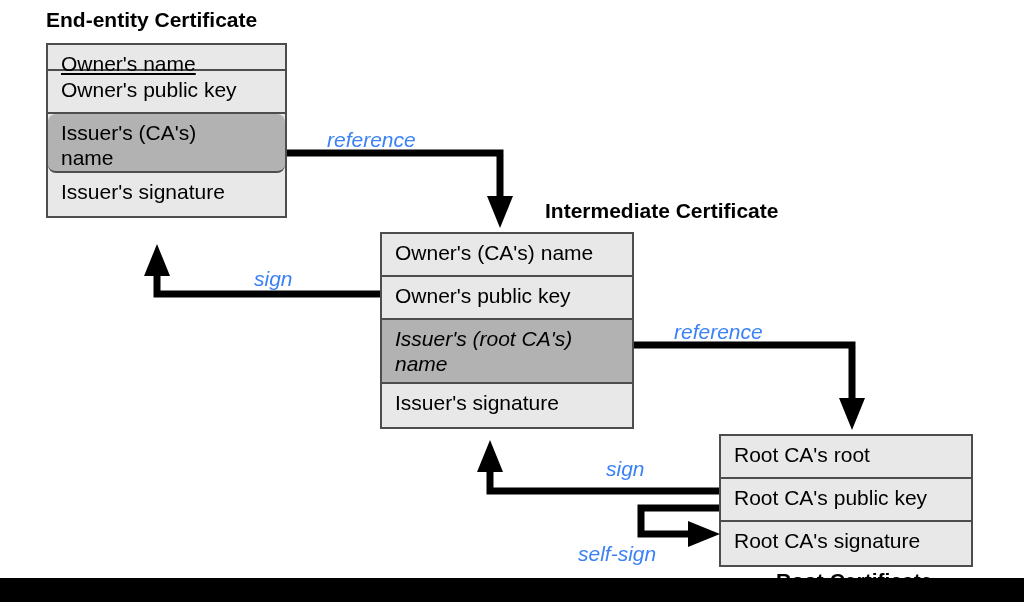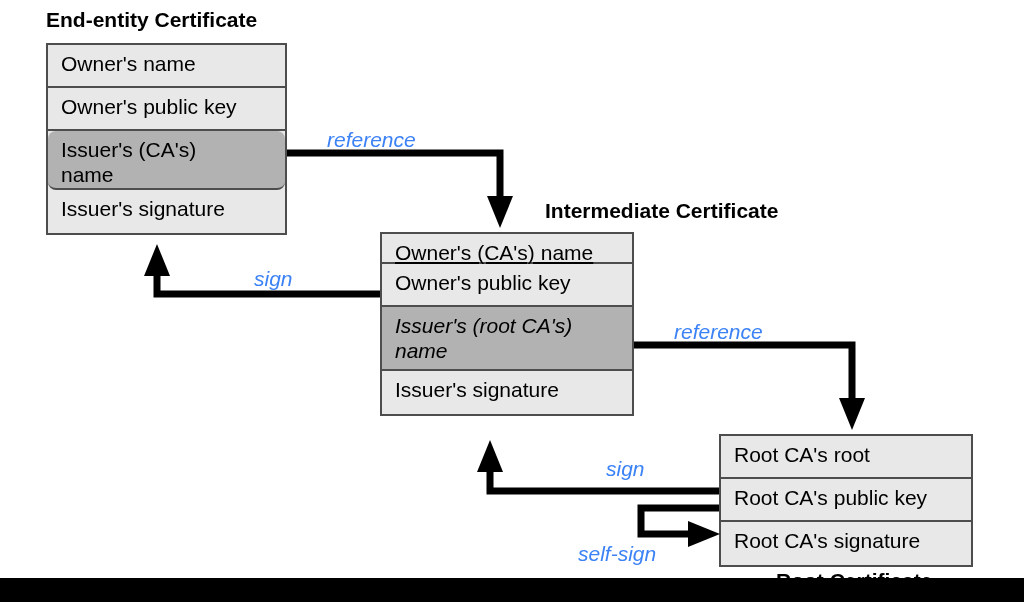--- a/index.html
+++ b/index.html
@@ -126,31 +126,31 @@
 
   <div class="edge-label" style="left:327px; top:128px;">reference</div>
   <div class="edge-label" style="left:254px; top:267px;">sign</div>
   <div class="edge-label" style="left:674px; top:320px;">reference</div>
   <div class="edge-label" style="left:606px; top:457px;">sign</div>
   <div class="edge-label" style="left:578px; top:542px;">self-sign</div>
 
   <div class="cert-title" style="left:46px; top:8px;">End-entity Certificate</div>
 
   <div class="cert-box" style="left:46px; top:43px; width:241px;">
-    <div class="cert-row" style="height:43px;">Owner's name</div>
+    <div class="cert-row" style="height:26px;text-decoration:underline;">Owner's name</div>
     <div class="cert-row" style="height:43px;">Owner's public key</div>
     <div class="cert-row highlight" style="height:59px;border-radius:8px;">Issuer's (CA's)
 name</div>
     <div class="cert-row" style="height:43px;">Issuer's signature</div>
   </div>
 
   <div class="cert-title" style="left:545px; top:199px;">Intermediate Certificate</div>
 
   <div class="cert-box" style="left:380px; top:232px; width:254px;">
-    <div class="cert-row" style="height:30px;text-decoration:underline;">Owner's (CA's) name</div>
+    <div class="cert-row" style="height:43px;">Owner's (CA's) name</div>
     <div class="cert-row" style="height:43px;">Owner's public key</div>
     <div class="cert-row highlight" style="height:64px;font-style:italic;">Issuer's (root CA's)
 name</div>
     <div class="cert-row" style="height:43px;">Issuer's signature</div>
   </div>
 
   <div class="cert-box" style="left:719px; top:434px; width:254px;">
     <div class="cert-row" style="height:43px;">Root CA's root</div>
     <div class="cert-row" style="height:43px;">Root CA's public key</div>
     <div class="cert-row" style="height:43px;">Root CA's signature</div>

